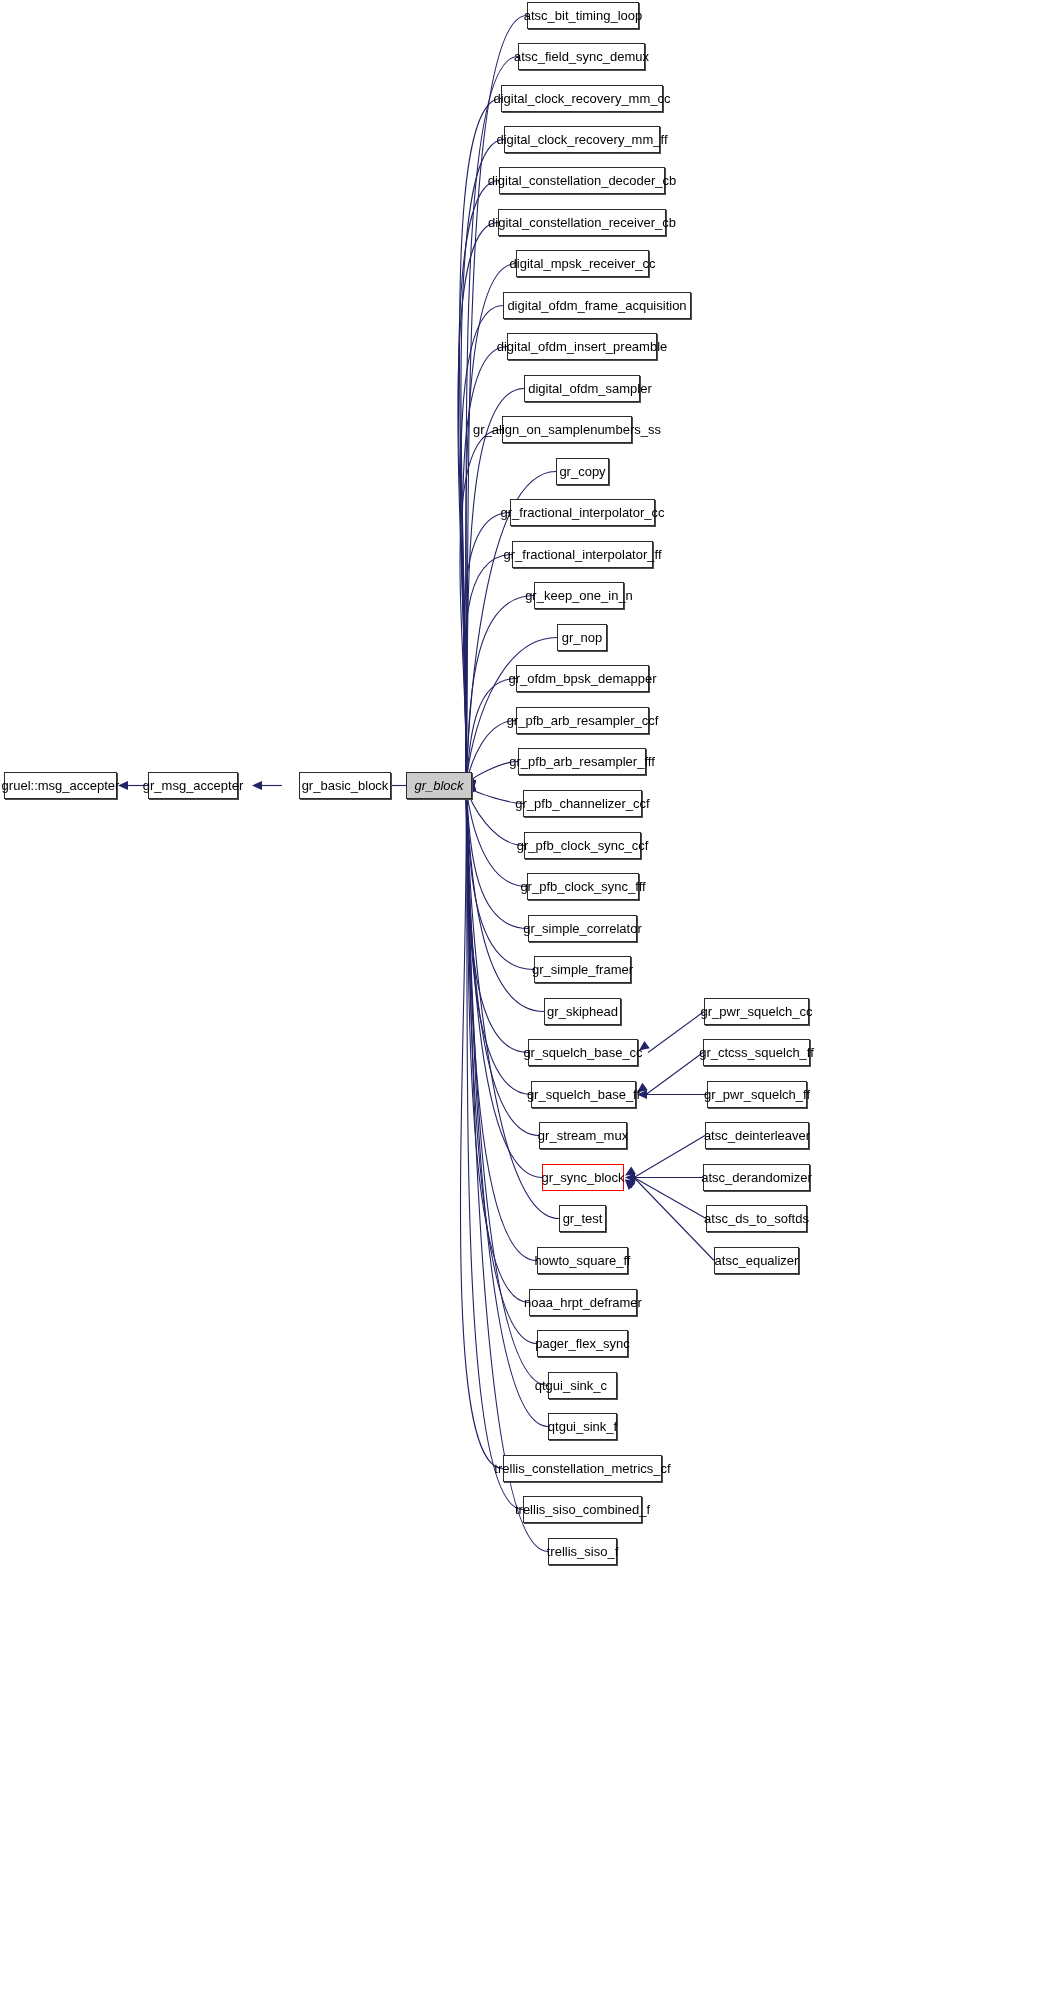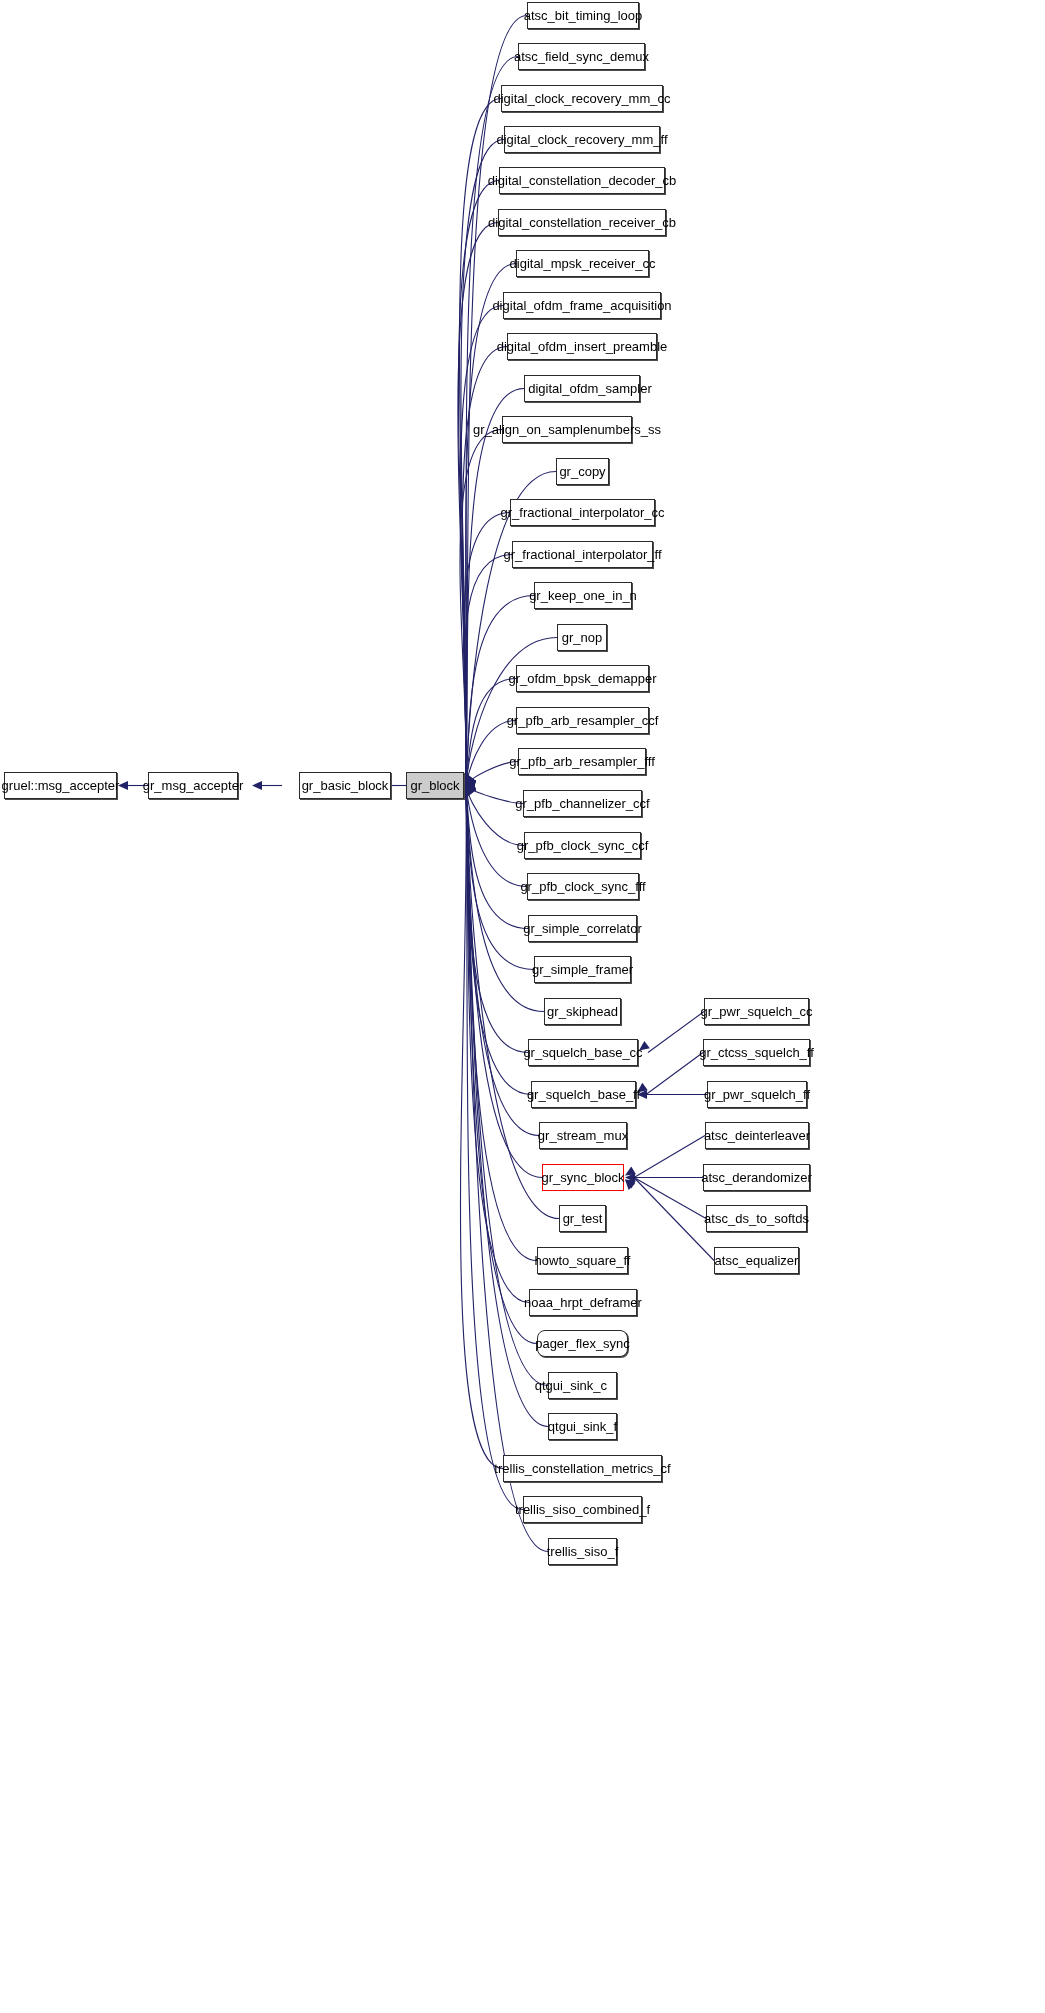--- a/index.html
+++ b/index.html
@@ -133,21 +133,21 @@
   <div id="nodes">
       <div class="node" style="left: 4px; top: 772px; width: 113px;">
         <span class="lbl">gruel::msg_accepter</span>
       </div>
       <div class="node" style="left: 148px; top: 772px; width: 90px;">
         <span class="lbl">gr_msg_accepter</span>
       </div>
       <div class="node" style="left: 282px; top: 772px; width: 92px; margin-left: 17px;">
         <span class="lbl">gr_basic_block</span>
       </div>
-      <div class="node current" style="left: 406px; top: 772px; width: 58px;">
+      <div class="node current" style="left: 406px; top: 772px; width: 66px; font-style: italic;">
         <span class="lbl">gr_block</span>
       </div>
       <div class="node" style="left: 527px; top: 2px; width: 112px;">
         <span class="lbl">atsc_bit_timing_loop</span>
       </div>
       <div class="node" style="left: 518px; top: 43px; width: 127px;">
         <span class="lbl">atsc_field_sync_demux</span>
       </div>
       <div class="node" style="left: 501px; top: 85px; width: 162px;">
         <span class="lbl">digital_clock_recovery_mm_cc</span>
@@ -157,42 +157,42 @@
       </div>
       <div class="node" style="left: 499px; top: 167px; width: 166px;">
         <span class="lbl">digital_constellation_decoder_cb</span>
       </div>
       <div class="node" style="left: 498px; top: 209px; width: 168px;">
         <span class="lbl">digital_constellation_receiver_cb</span>
       </div>
       <div class="node" style="left: 516px; top: 250px; width: 133px;">
         <span class="lbl">digital_mpsk_receiver_cc</span>
       </div>
-      <div class="node" style="left: 503px; top: 292px; width: 158px; text-align: center;">
+      <div class="node" style="left: 503px; top: 292px; width: 188px; text-align: center;">
         <span class="lbl">digital_ofdm_frame_acquisition</span>
       </div>
       <div class="node" style="left: 507px; top: 333px; width: 150px;">
         <span class="lbl">digital_ofdm_insert_preamble</span>
       </div>
       <div class="node" style="left: 524px; top: 375px; width: 116px; padding-left: 16px;">
         <span class="lbl">digital_ofdm_sampler</span>
       </div>
       <div class="node" style="left: 502px; top: 416px; width: 130px;">
         <span class="lbl">gr_align_on_samplenumbers_ss</span>
       </div>
       <div class="node" style="left: 556px; top: 458px; width: 53px;">
         <span class="lbl">gr_copy</span>
       </div>
       <div class="node" style="left: 510px; top: 499px; width: 145px;">
         <span class="lbl">gr_fractional_interpolator_cc</span>
       </div>
       <div class="node" style="left: 512px; top: 541px; width: 141px;">
         <span class="lbl">gr_fractional_interpolator_ff</span>
       </div>
-      <div class="node" style="left: 534px; top: 582px; width: 98px;">
+      <div class="node" style="left: 534px; top: 582px; width: 90px;">
         <span class="lbl">gr_keep_one_in_n</span>
       </div>
       <div class="node" style="left: 557px; top: 624px; width: 50px;">
         <span class="lbl">gr_nop</span>
       </div>
       <div class="node" style="left: 516px; top: 665px; width: 133px;">
         <span class="lbl">gr_ofdm_bpsk_demapper</span>
       </div>
       <div class="node" style="left: 516px; top: 707px; width: 133px;">
         <span class="lbl">gr_pfb_arb_resampler_ccf</span>
@@ -232,21 +232,21 @@
       </div>
       <div class="node" style="left: 559px; top: 1205px; width: 47px;">
         <span class="lbl">gr_test</span>
       </div>
       <div class="node" style="left: 537px; top: 1247px; width: 91px;">
         <span class="lbl">howto_square_ff</span>
       </div>
       <div class="node" style="left: 529px; top: 1289px; width: 108px;">
         <span class="lbl">noaa_hrpt_deframer</span>
       </div>
-      <div class="node" style="left: 537px; top: 1330px; width: 91px; border-radius: 8px;">
+      <div class="node" style="left: 537px; top: 1330px; width: 91px;">
         <span class="lbl">pager_flex_sync</span>
       </div>
       <div class="node" style="left: 548px; top: 1372px; width: 69px; justify-content: flex-end;">
         <span class="lbl">qtgui_sink_c</span>
       </div>
       <div class="node" style="left: 548px; top: 1413px; width: 69px;">
         <span class="lbl">qtgui_sink_f</span>
       </div>
       <div class="node" style="left: 503px; top: 1455px; width: 159px;">
         <span class="lbl">trellis_constellation_metrics_cf</span>

